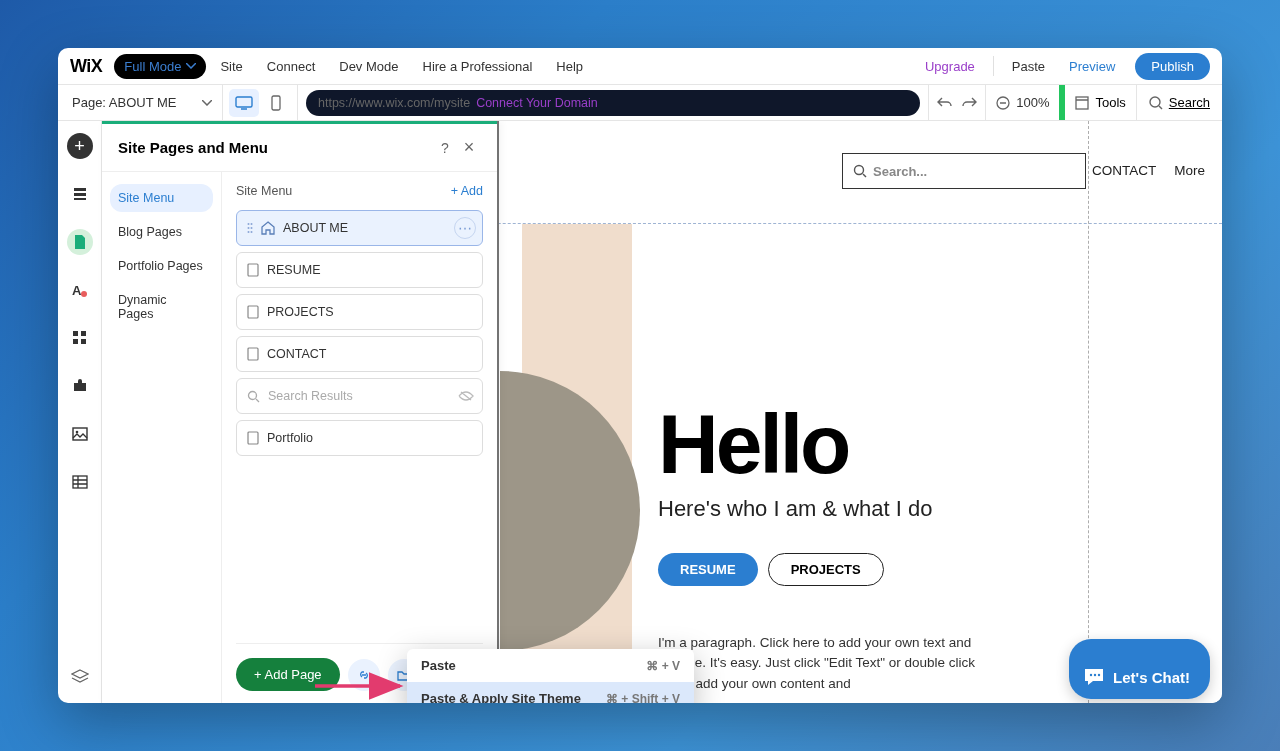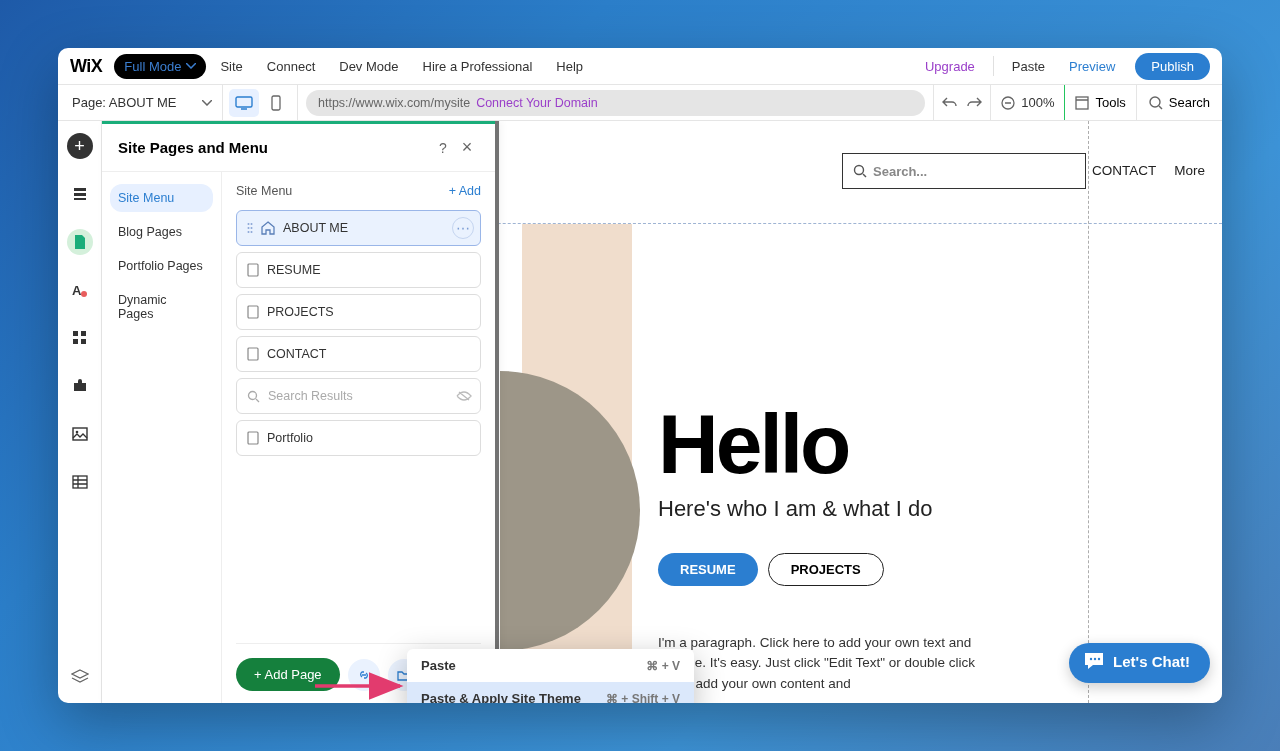--- a/index.html
+++ b/index.html
@@ -14,34 +14,34 @@
 .tb-link { padding: 0 10px; color: #333; cursor: pointer; }
 .publish-btn { background: #2b7ed0; color: #fff; border-radius: 16px; padding: 6px 16px; margin-left: 6px; cursor: pointer; }
 .divider { width: 1px; height: 20px; background: #e0e0e0; margin: 0 4px; }
 
 .secondbar { height: 36px; border-bottom: 1px solid #e5e5e5; display: flex; align-items: center; }
 .page-sel { width: 165px; display: flex; align-items: center; justify-content: space-between; padding: 0 10px 0 14px; height: 100%; border-right: 1px solid #e5e5e5; font-size: 13px; color: #333; cursor: pointer; }
 .device-group { display: flex; align-items: center; padding: 0 6px; height: 100%; border-right: 1px solid #e5e5e5; gap: 2px; }
 .dev-btn { width: 30px; height: 28px; border-radius: 5px; display: flex; align-items: center; justify-content: center; cursor: pointer; }
 .dev-btn.active { background: #e7f0ff; }
 .url-bar { flex: 1; height: 100%; display: flex; align-items: center; padding: 0 8px; border-right: 1px solid #e5e5e5; }
-.url-inner { background: #e5e5e5; border-radius: 14px; height: 26px; flex: 1; display: flex; align-items: center; padding: 0 12px; font-size: 12.5px; color: #666; }
+.url-inner { background: #0f172a; border-radius: 14px; height: 26px; flex: 1; display: flex; align-items: center; padding: 0 12px; font-size: 12.5px; color: #666; }
 .url-inner .connect { color: #9a3fc9; margin-left: 6px; cursor: pointer; }
 .history { display: flex; align-items: center; padding: 0 8px; gap: 8px; height: 100%; border-right: 1px solid #e5e5e5; }
-.zoom { display: flex; align-items: center; padding: 0 10px; gap: 6px; height: 100%; border-right: 1px solid #22c55e; font-size: 13px; color: #333; cursor: pointer; }
+.zoom { display: flex; align-items: center; padding: 0 10px; gap: 6px; height: 100%; border-right: 6px solid #22c55e; font-size: 13px; color: #333; cursor: pointer; }
 .tools { display: flex; align-items: center; padding: 0 10px; gap: 6px; height: 100%; border-right: 1px solid #e5e5e5; font-size: 13px; cursor: pointer; }
-.search-t { display: flex; align-items: center; padding: 0 12px; gap: 6px; height: 100%; font-size: 13px; cursor: pointer; }
+.search-t { display: flex; align-items: center; padding: 0 12px; gap: 6px; height: 100%; font-size: 13px; cursor: pointer; text-decoration: underline; }
 
 .main { flex: 1; display: flex; overflow: hidden; position: relative; }
 .leftrail { width: 44px; border-right: 1px solid #e5e5e5; display: flex; flex-direction: column; align-items: center; padding-top: 12px; gap: 22px; }
 .rail-icon { width: 26px; height: 26px; display: flex; align-items: center; justify-content: center; cursor: pointer; border-radius: 50%; }
 .rail-icon.plus { background: #333; color: #fff; }
 .rail-icon.green { background: #d4f0db; }
 
-.panel { position: absolute; left: 44px; top: 0; width: 397px; background: #fff; border-right: 4px solid #737373; height: 100%; box-shadow: 2px 0 8px rgba(0,0,0,0.05); z-index: 10; }
+.panel { position: absolute; left: 44px; top: 0; width: 397px; background: #fff; border-right: 2px solid #737373; height: 100%; box-shadow: 2px 0 8px rgba(0,0,0,0.05); z-index: 10; }
 .panel-green { height: 3px; background: #1aad7a; }
 .panel-head { height: 48px; display: flex; align-items: center; padding: 0 16px; border-bottom: 1px solid #eee; }
 .panel-head .title { font-weight: 700; font-size: 15px; flex: 1; }
 .panel-head .hicon { width: 24px; text-align: center; color: #666; cursor: pointer; font-size: 14px; }
 .panel-body { display: flex; height: calc(100% - 51px); }
 .pb-left { width: 120px; border-right: 1px solid #eee; padding: 12px 8px; }
 .pb-left .item { font-size: 12.5px; padding: 7px 8px; border-radius: 12px; margin-bottom: 6px; cursor: pointer; color: #333; }
 .pb-left .item.active { background: #e7f0ff; color: #2b7ed0; }
 .pb-right { flex: 1; padding: 12px 14px; display: flex; flex-direction: column; }
 .pb-right .hdr { display: flex; justify-content: space-between; align-items: center; margin-bottom: 12px; font-size: 12.5px; color: #555; }
@@ -70,21 +70,21 @@
 .btn-outline { border: 1.5px solid #222; border-radius: 18px; padding: 8px 22px; font-size: 13px; font-weight: 600; cursor: pointer; }
 .para { position: absolute; left: 556px; top: 512px; width: 320px; font-size: 13.5px; color: #333; line-height: 1.5; }
 .er { position: absolute; left: 438px; top: 563px; font-size: 14px; letter-spacing: 3px; color: #333; }
 
 .context-menu { position: absolute; left: 349px; top: 528px; width: 287px; background: #fff; border-radius: 6px; box-shadow: 0 8px 30px rgba(0,0,0,0.25); z-index: 100; overflow: hidden; font-size: 13px; }
 .cm-item { display: flex; justify-content: space-between; align-items: center; padding: 9px 14px; cursor: pointer; color: #333; font-weight: bold; }
 .cm-item.hl { background: #dbe8fb; }
 .cm-item .short { color: #777; font-size: 12px; }
 .arrow-svg { position: absolute; left: 252px; top: 540px; z-index: 101; }
 
-.chat-pill { position: absolute; right: 12px; bottom: 20px; background: #2b7ed0; color: #fff; border-radius: 22px; padding: 8px 20px 12px 14px; display: flex; align-items: center; gap: 8px; font-weight: 600; font-size: 15px; cursor: pointer; box-shadow: 0 4px 14px rgba(0,0,0,0.2); z-index: 50; }
+.chat-pill { position: absolute; right: 12px; bottom: 4px; background: #2b7ed0; color: #fff; border-radius: 22px; padding: 28px 20px 12px 14px; display: flex; align-items: center; gap: 8px; font-weight: 600; font-size: 15px; cursor: pointer; box-shadow: 0 4px 14px rgba(0,0,0,0.2); z-index: 50; }
 
 .rail-bottom { position: absolute; bottom: 14px; width: 24px; height: 24px; display: flex; align-items: center; justify-content: center; cursor: pointer; }
 svg { display: block; }
 </style>
 </head>
 <body>
 
 <div class="window">
 
   <div class="topbar">

